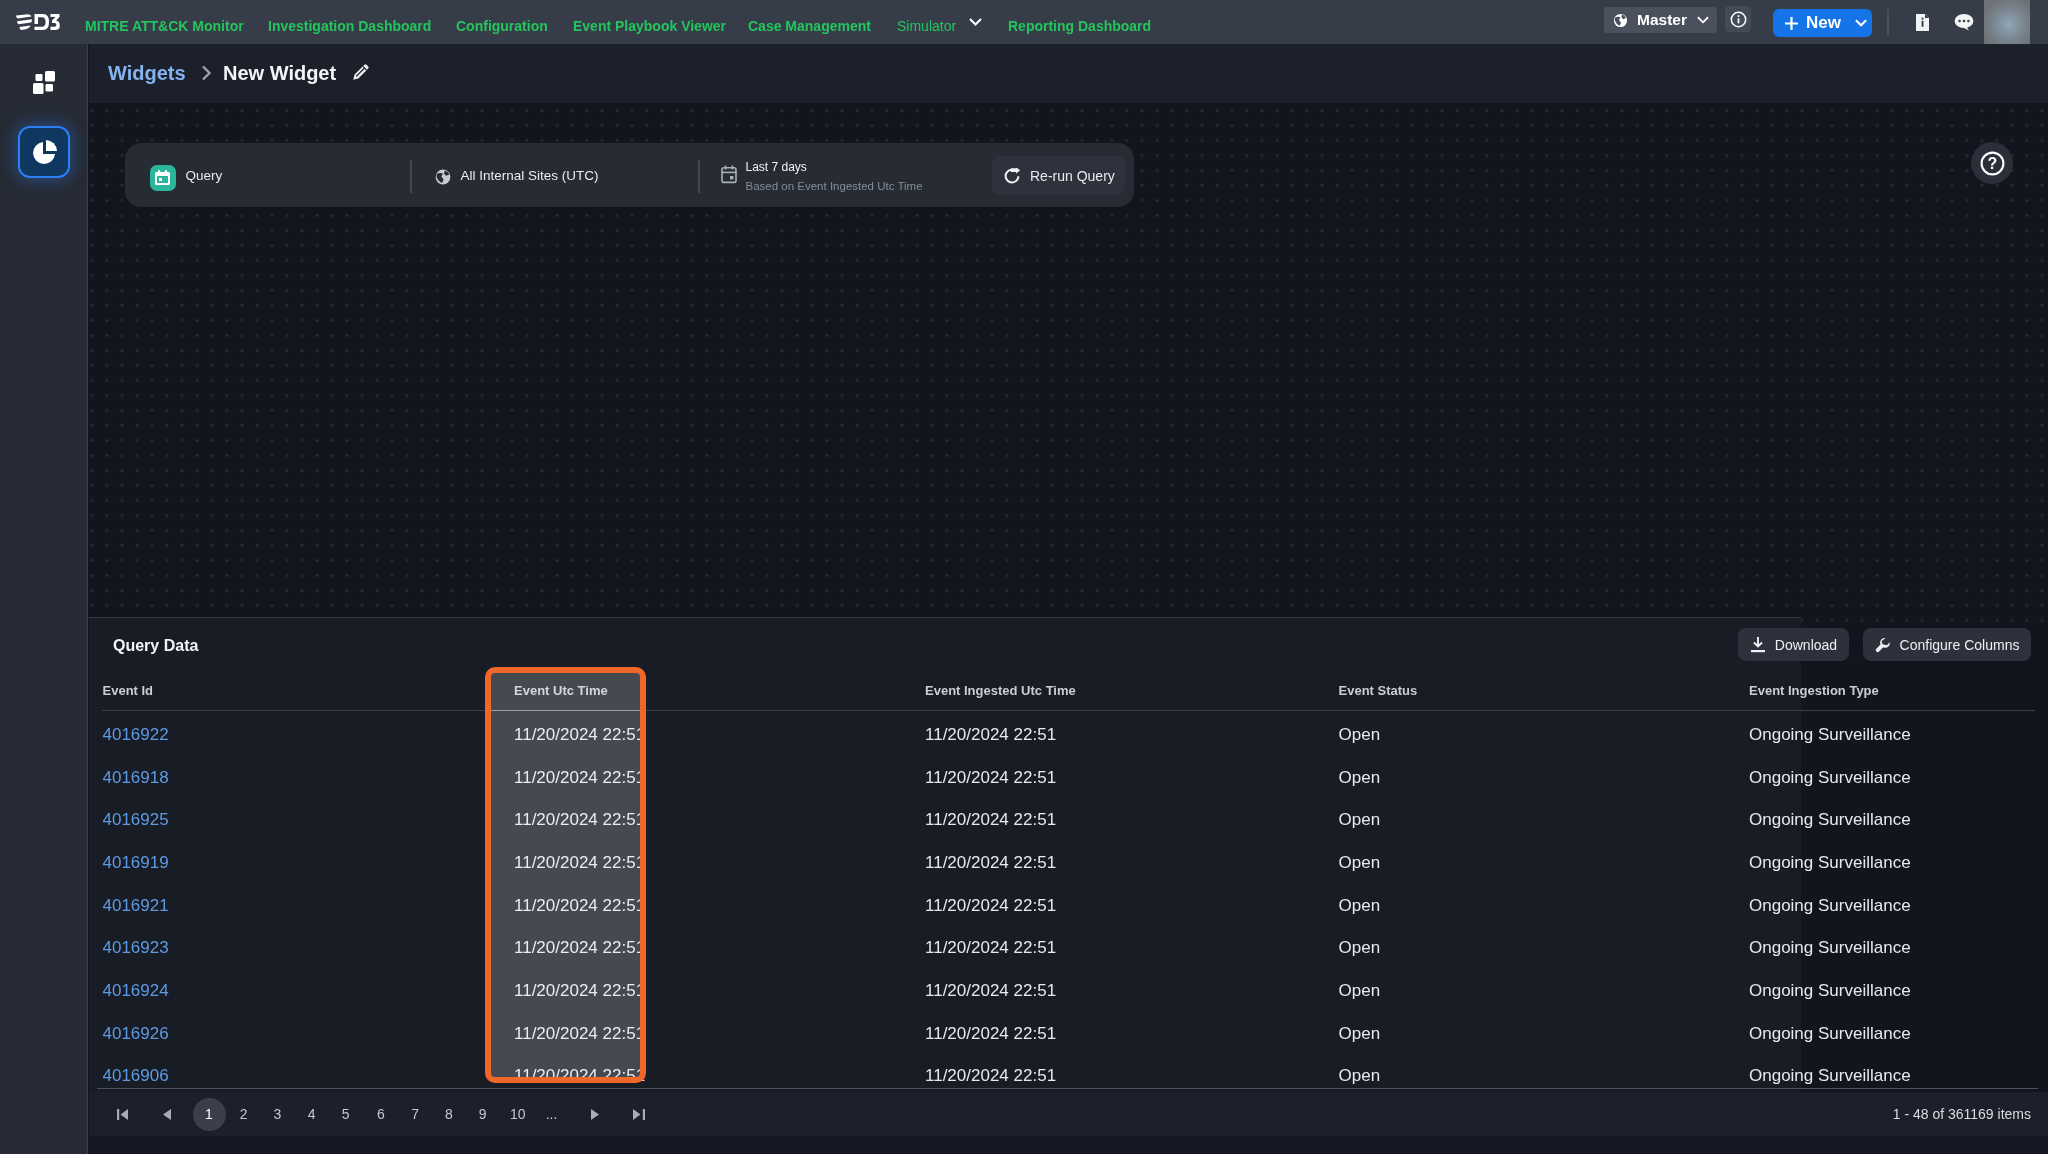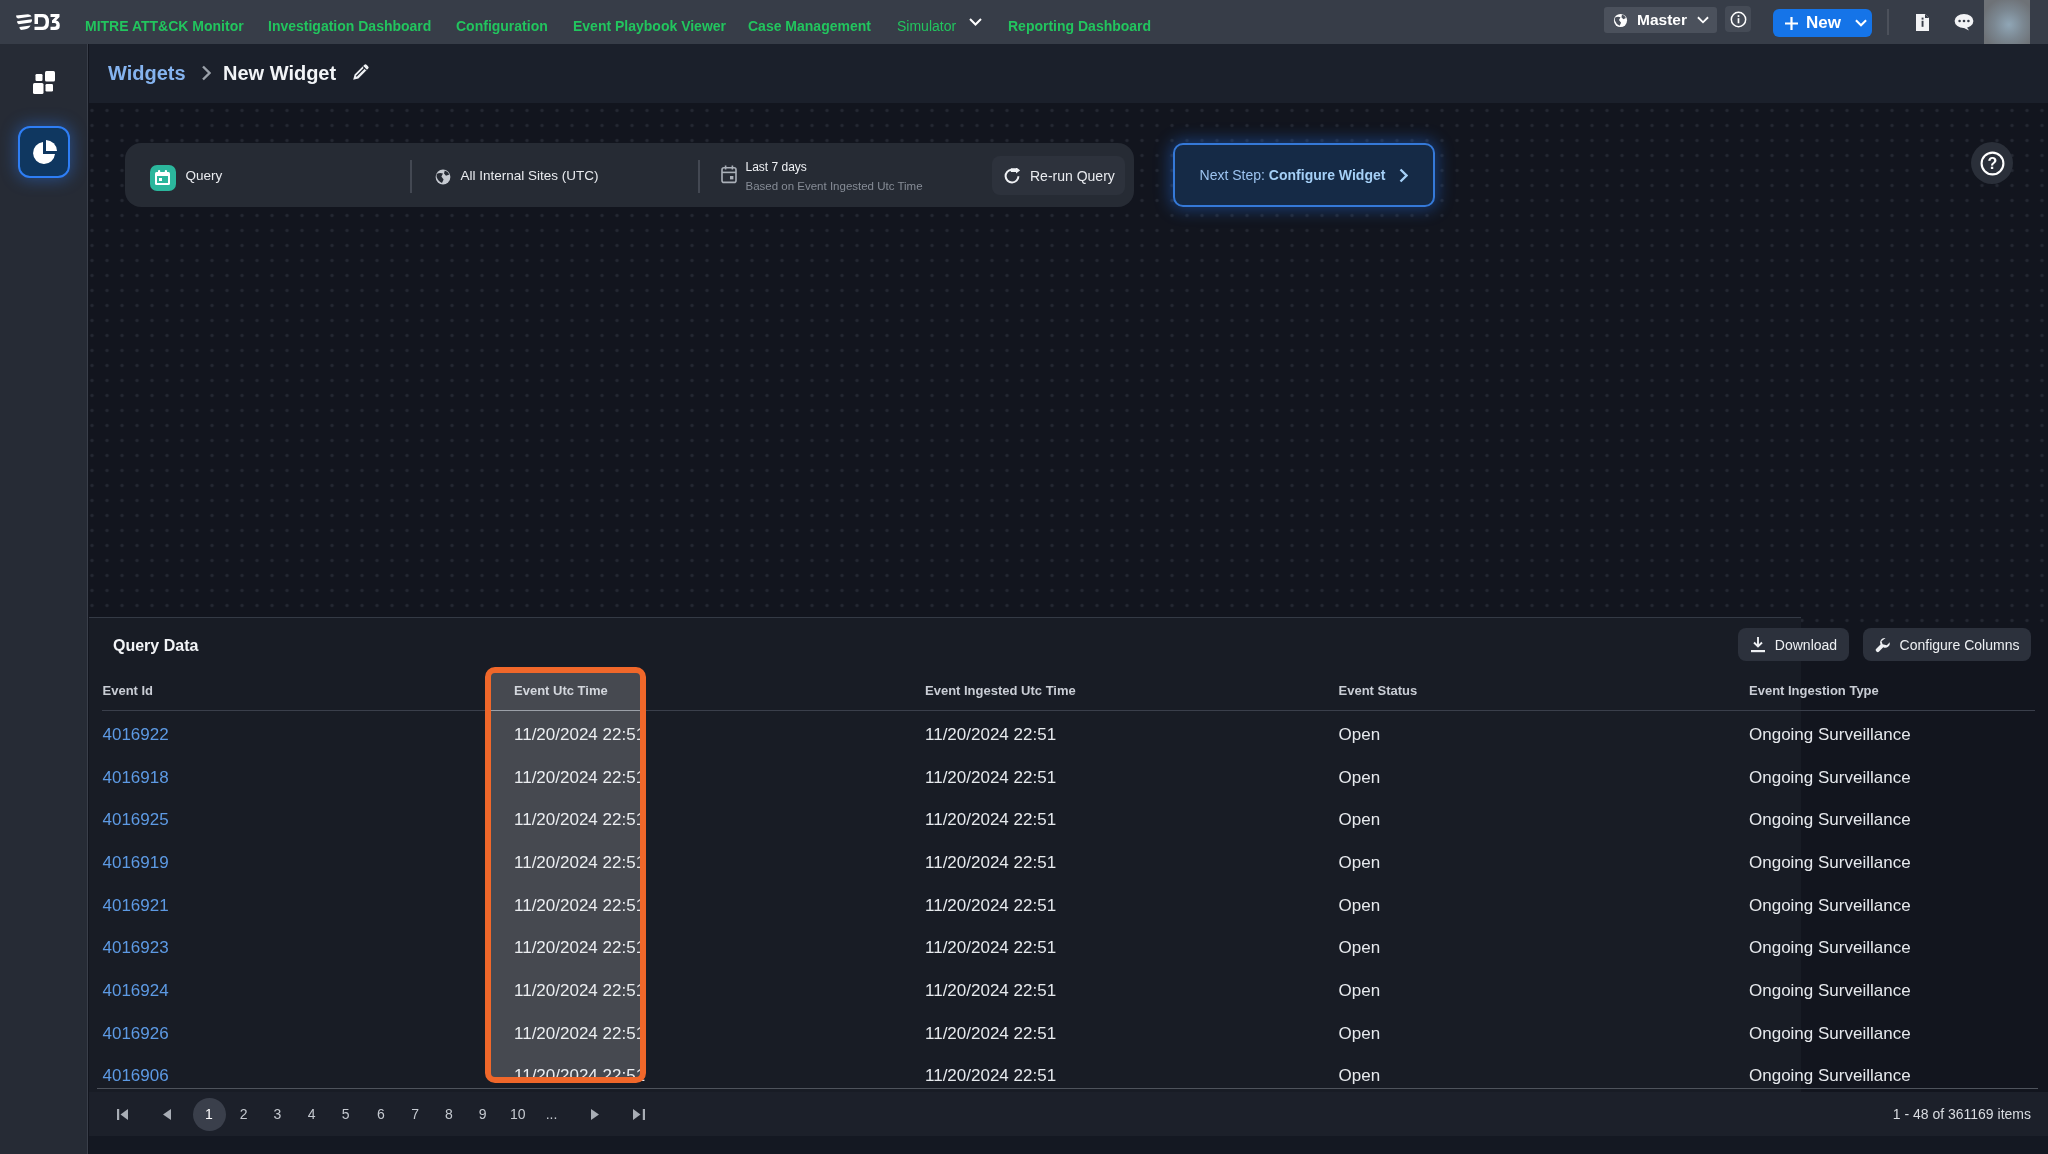--- a/index.html
+++ b/index.html
@@ -200,27 +200,20 @@
     <span class="abs" style="left:620.5px;top:16.5px;font-size:12px;color:#f0f2f5;white-space:nowrap">Last 7 days</span>
     <span class="abs" style="left:620.5px;top:37px;font-size:11.5px;color:#868c96;white-space:nowrap">Based on Event Ingested Utc Time</span>
     <div class="abs" style="left:867px;top:13px;width:133px;height:39px;background:#2d323c;border-radius:8px;"></div>
     <svg class="abs" style="left:879px;top:25px" width="16" height="16" viewBox="0 0 16 16">
         <path d="M7.5 1.7 A 6.4 6.4 0 1 0 14.4 8.2" fill="none" stroke="#f0f2f5" stroke-width="2"></path>
         <path d="M6.8 0.3 L12 0.3 L12 -0.8 L16.2 2.4 L12 5.6 L12 4.1 L6.8 4.1 Z" fill="#f0f2f5" stroke="none"></path>
       </svg>
     <span class="qtext abs" style="left:905px;top:24.5px;font-size:14px;white-space:nowrap">Re-run Query</span>
   </div>
 
-  <div id="nextstep">
-    <span>Next Step:&nbsp;</span>
-      <span style="font-weight:bold;color:#a5d0f7">Configure Widget</span>
-    <svg style="margin-left:14px" width="9" height="15" viewBox="0 0 9 15">
-        <path d="M1.5 1.5 L7.5 7.5 L1.5 13.5" stroke="#a5d0f7" stroke-width="2.3" fill="none"></path>
-      </svg>
-  </div>
 
   <div id="help">
     <svg width="25" height="25" viewBox="0 0 25 25">
       <circle cx="12.5" cy="12.5" r="10.9" fill="none" stroke="#fff" stroke-width="2.1"></circle>
       <text x="12.5" y="18" text-anchor="middle" font-size="16" font-weight="bold" fill="#fff" font-family="Liberation Sans">?</text>
     </svg>
   </div>
 
 
   <div id="tsec">

